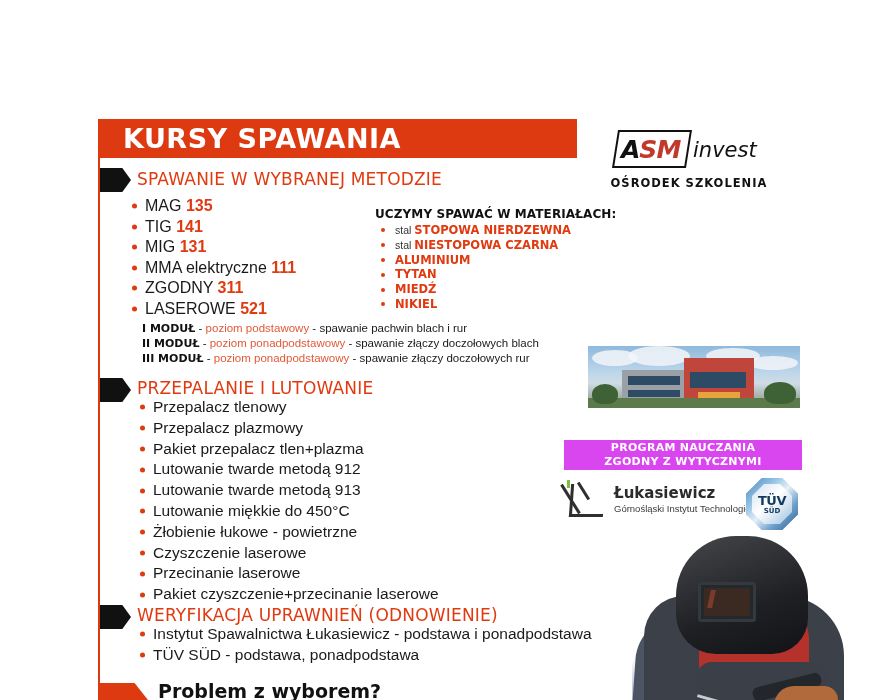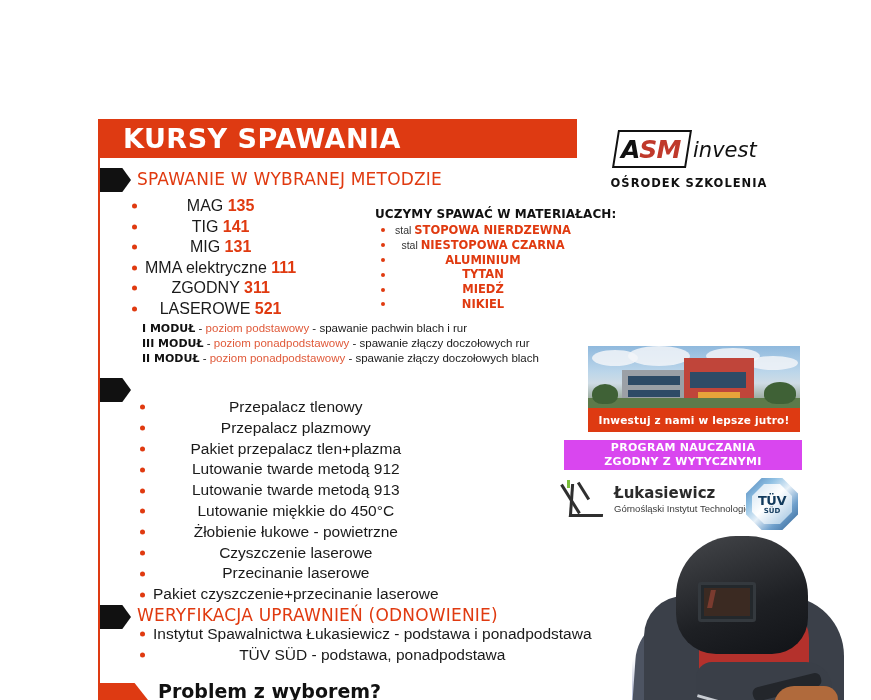--- a/index.html
+++ b/index.html
@@ -84,21 +84,20 @@
   ul.bl {
     list-style: none;
     margin: 0;
     padding: 0;
     position: absolute;
   }
   ul.bl li {
     position: relative;
     padding-left: 15px;
     white-space: nowrap;
-    text-align: center;
   }
   ul.bl li::before {
     content: "";
     position: absolute;
     left: 2px;
     top: 50%;
     transform: translateY(-50%);
     width: 5px;
     height: 5px;
     border-radius: 50%;
@@ -587,25 +586,26 @@
     <li><span class="plain">stal </span><span>STOPOWA NIERDZEWNA</span></li>
     <li><span class="plain">stal </span><span>NIESTOPOWA CZARNA</span></li>
     <li><span>ALUMINIUM</span></li>
     <li><span>TYTAN</span></li>
     <li><span>MIEDŹ</span></li>
     <li><span>NIKIEL</span></li>
   </ul>
 
   <div id="modules">
     <div class="nowrap"><span class="mod">I MODUŁ</span><span> - </span><span class="lvl">poziom podstawowy</span><span> - </span><span>spawanie pachwin blach i rur</span></div>
+    <div class="nowrap"><span class="mod">II MODUŁ</span><span> - </span><span class="lvl">poziom ponadpodstawowy</span><span> - </span><span>spawanie złączy doczołowych blach</span></div>
     <div class="nowrap"><span class="mod">III MODUŁ</span><span> - </span><span class="lvl">poziom ponadpodstawowy</span><span> - </span><span>spawanie złączy doczołowych rur</span></div>
-    <div class="nowrap"><span class="mod">II MODUŁ</span><span> - </span><span class="lvl">poziom ponadpodstawowy</span><span> - </span><span>spawanie złączy doczołowych blach</span></div>
   </div>
 
   <div class="pennant" style="left:88px; top:334px;"></div>
+  <div class="section-head" style="left:125px; top:334px;">PRZEPALANIE I LUTOWANIE</div>
 
   <ul class="bl" id="cutting-list">
     <li>Przepalacz tlenowy</li>
     <li>Przepalacz plazmowy</li>
     <li>Pakiet przepalacz tlen+plazma</li>
     <li>Lutowanie twarde metodą 912</li>
     <li>Lutowanie twarde metodą 913</li>
     <li>Lutowanie miękkie do 450°C</li>
     <li>Żłobienie łukowe - powietrzne</li>
     <li>Czyszczenie laserowe</li>
@@ -645,21 +645,20 @@
       <div class="bldg-left"></div>
       <div class="bldg-main"></div>
       <div class="bldg-win" style="left:102px; top:26px; width:56px; height:16px;"></div>
       <div class="bldg-win" style="left:40px; top:30px; width:52px; height:9px;"></div>
       <div class="bldg-win" style="left:40px; top:44px; width:52px; height:7px;"></div>
       <div class="bldg-sign"></div>
       <div class="grass"></div>
       <div class="tree" style="left:4px; width:26px; height:20px;"></div>
       <div class="tree" style="left:176px; width:32px; height:22px;"></div>
     </div>
-    <div id="photo-banner">Inwestuj z nami w lepsze jutro!</div>
   </div>
 
   <div id="program-banner">
     <div>PROGRAM NAUCZANIA</div>
     <div>ZGODNY Z WYTYCZNYMI</div>
   </div>
 
   <div id="partners">
     <div id="luk-mark">
       <div class="z"></div>

